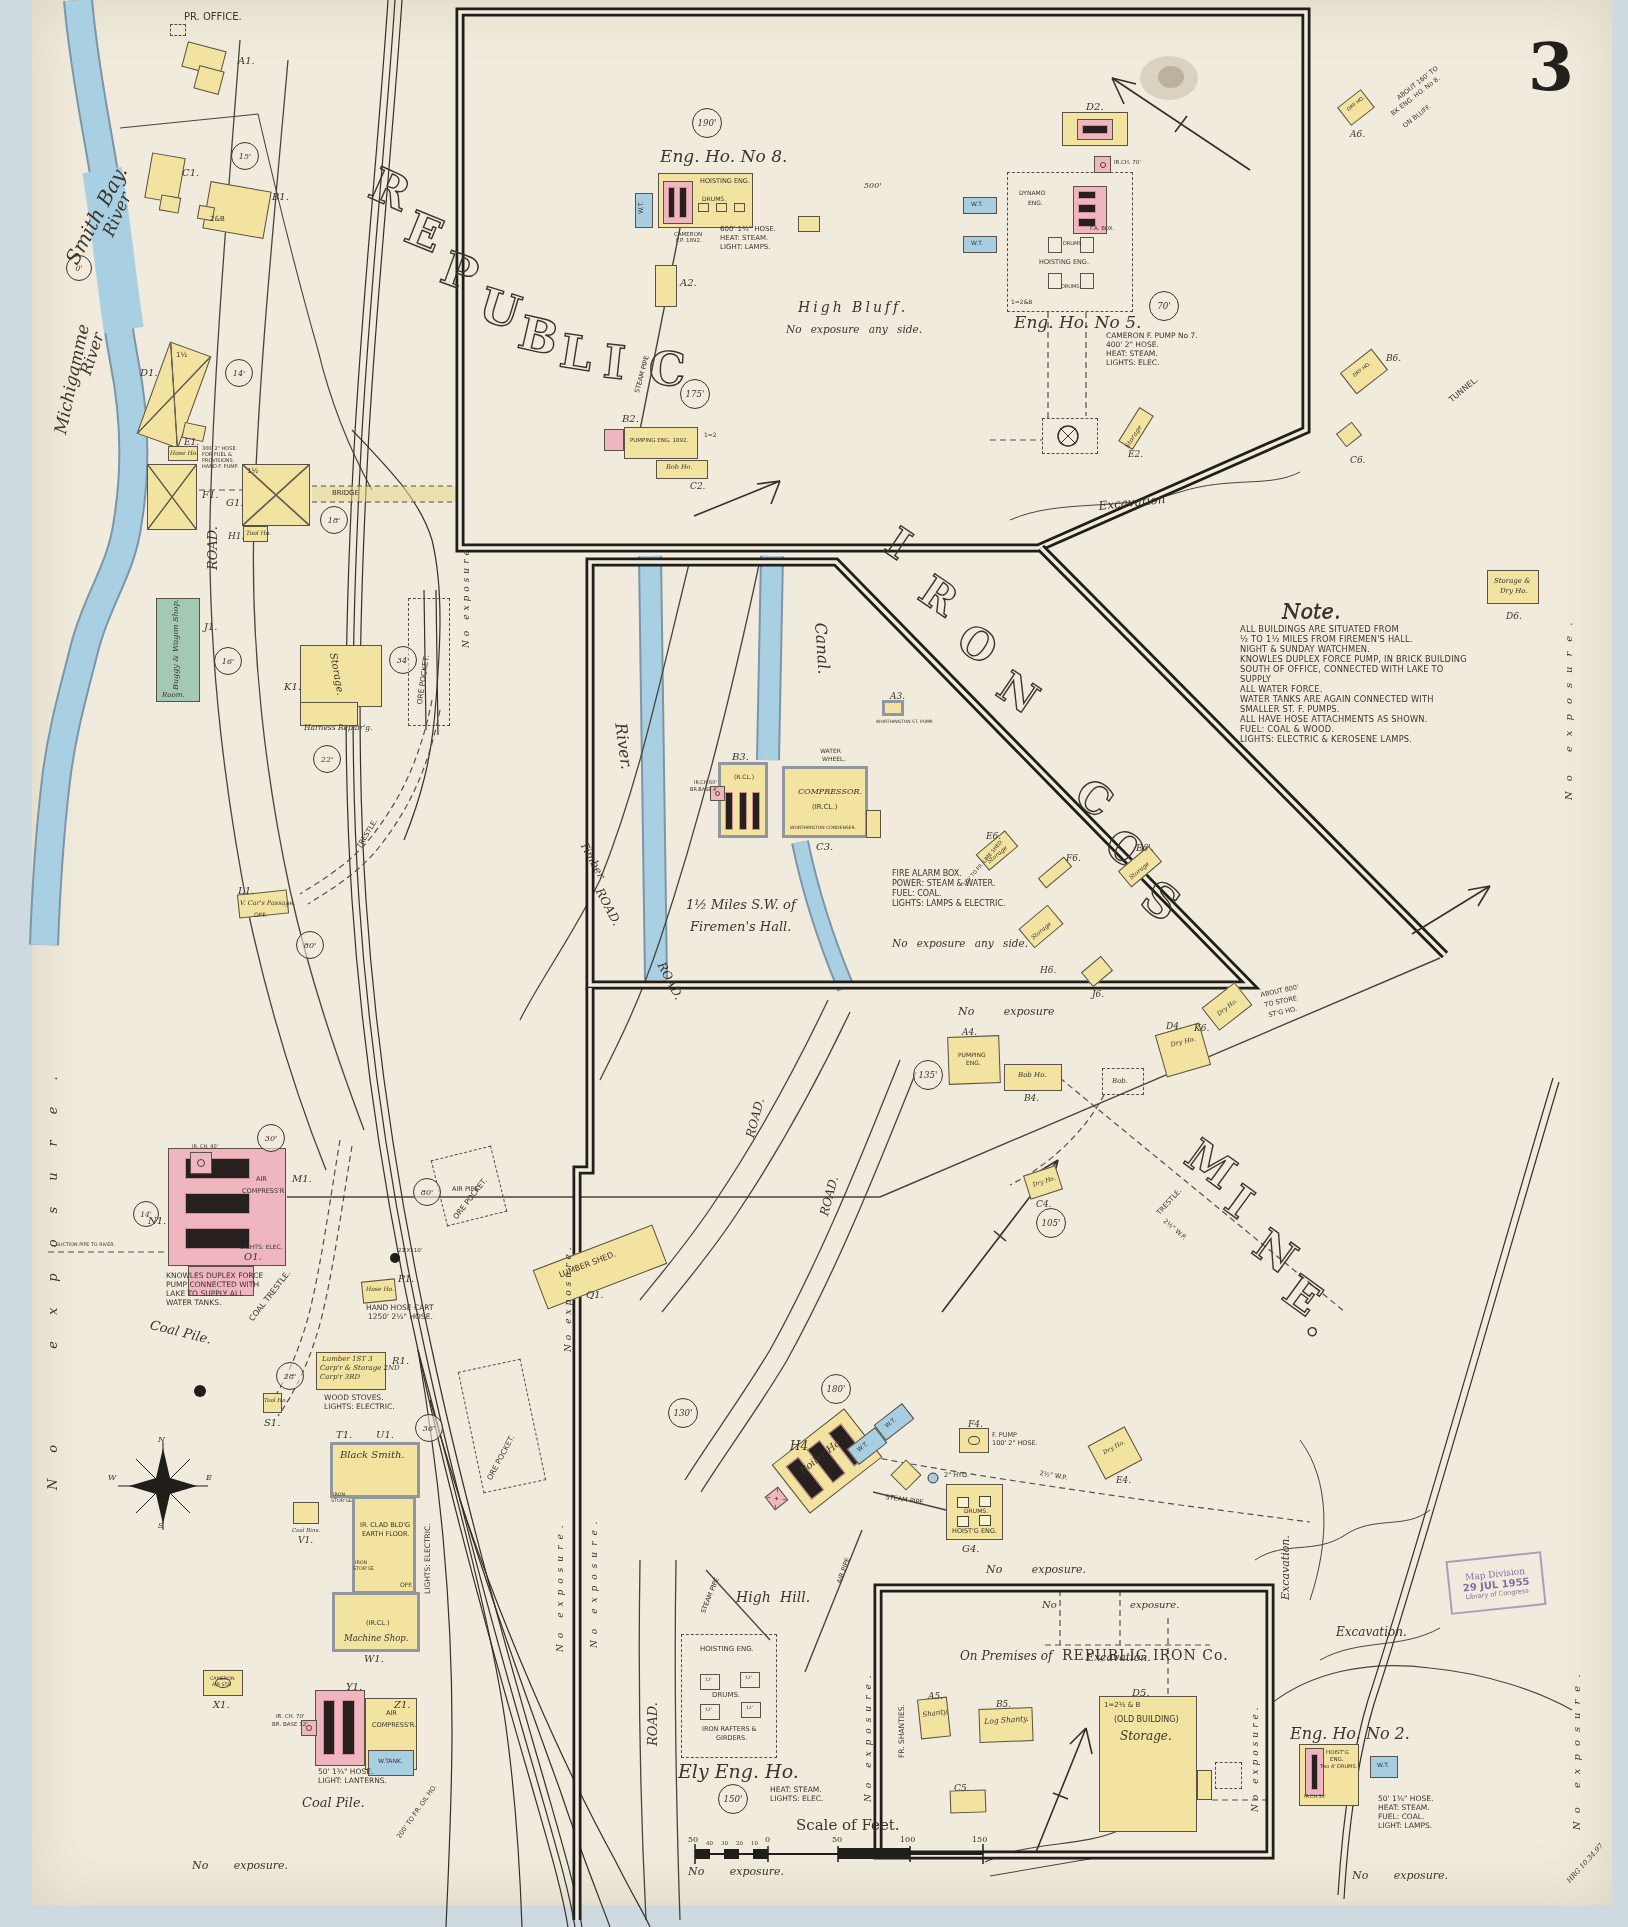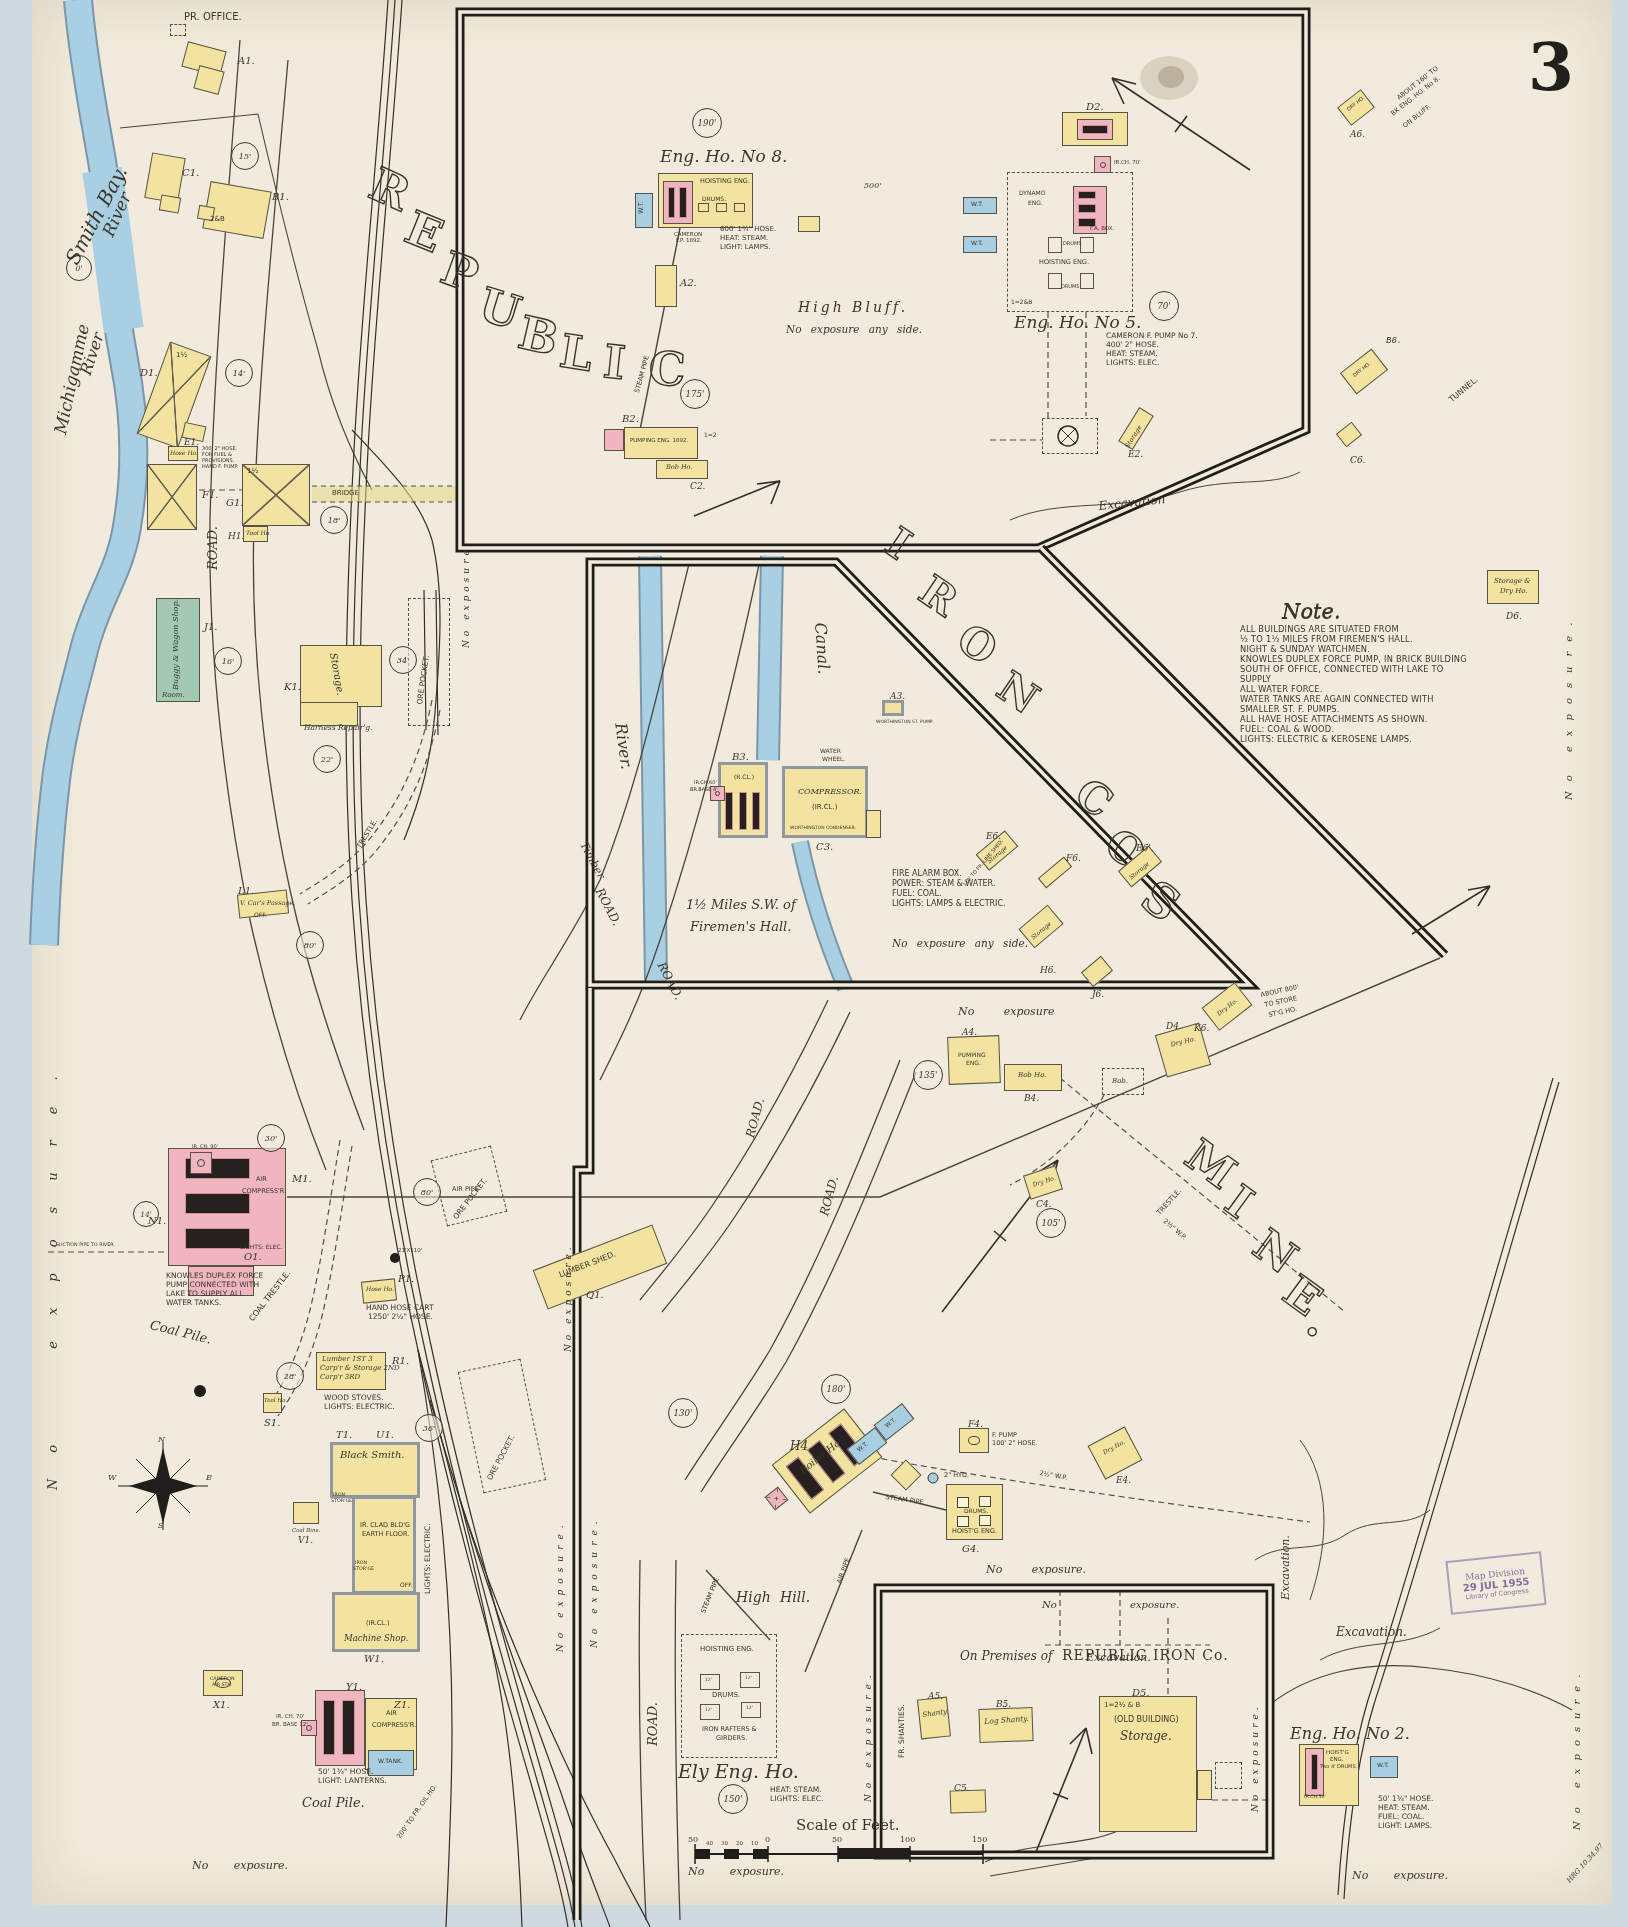--- a/index.html
+++ b/index.html
@@ -450,21 +450,21 @@
       <span class="lbl scr" style="left: 1128px; top: 450px; font-size: 9px;">E2.</span>
       <span class="lbl scr" style="left: 1124px; top: 446px; font-size: 6.5px; transform: rotate(-58deg);">Storage</span>
       <span class="lbl scr" style="left: 798px; top: 300px; font-size: 14px; letter-spacing: 3px;">High Bluff.</span>
       <span class="lbl scr" style="left: 786px; top: 324px; font-size: 10.5px; word-spacing: 6px;">No exposure any side.</span>
       <span class="lbl scr" style="left: 1098px; top: 500px; font-size: 12px; transform: rotate(-6deg);">Excavation</span>
       <span class="lbl cap" style="left: 1396px; top: 96px; font-size: 6.5px; transform: rotate(-38deg);">ABOUT 160' TO</span>
       <span class="lbl cap" style="left: 1390px; top: 112px; font-size: 6.5px; transform: rotate(-38deg);">BK ENG. HO. No 8.</span>
       <span class="lbl cap" style="left: 1402px; top: 124px; font-size: 6.5px; transform: rotate(-38deg);">ON BLUFF.</span>
       <span class="lbl scr" style="left: 1350px; top: 130px; font-size: 9px;">A6.</span>
       <span class="lbl cap" style="left: 1346px; top: 108px; font-size: 5px; transform: rotate(-38deg);">DRY HO.</span>
-      <span class="lbl scr" style="left: 1386px; top: 337px; font-size: 9px; font-family: Liberation Mono, monospace;">B6.</span>
+      <span class="lbl scr" style="left: 1386px; top: 354px; font-size: 9px;">B6.</span>
       <span class="lbl cap" style="left: 1352px; top: 374px; font-size: 5px; transform: rotate(-38deg);">DRY HO.</span>
       <span class="lbl scr" style="left: 1350px; top: 456px; font-size: 9px;">C6.</span>
       <span class="lbl cap" style="left: 1448px; top: 398px; font-size: 8px; transform: rotate(-40deg);">TUNNEL.</span>
       <span class="lbl scr" style="left: 1494px; top: 578px; font-size: 7px;">Storage &amp;</span>
       <span class="lbl scr" style="left: 1500px; top: 588px; font-size: 7px;">Dry Ho.</span>
       <span class="lbl scr" style="left: 1506px; top: 612px; font-size: 9px;">D6.</span>
       <span class="lbl scr" style="left: 828px; top: 622px; font-size: 16px; transform: rotate(86deg);">Canal.</span>
       <span class="lbl scr" style="left: 628px; top: 722px; font-size: 16px; transform: rotate(82deg);">River.</span>
       <span class="lbl scr" style="left: 890px; top: 692px; font-size: 9px;">A3.</span>
       <span class="lbl cap" style="left: 876px; top: 720px; font-size: 4.5px;">WORTHINGTON ST. PUMP.</span>

